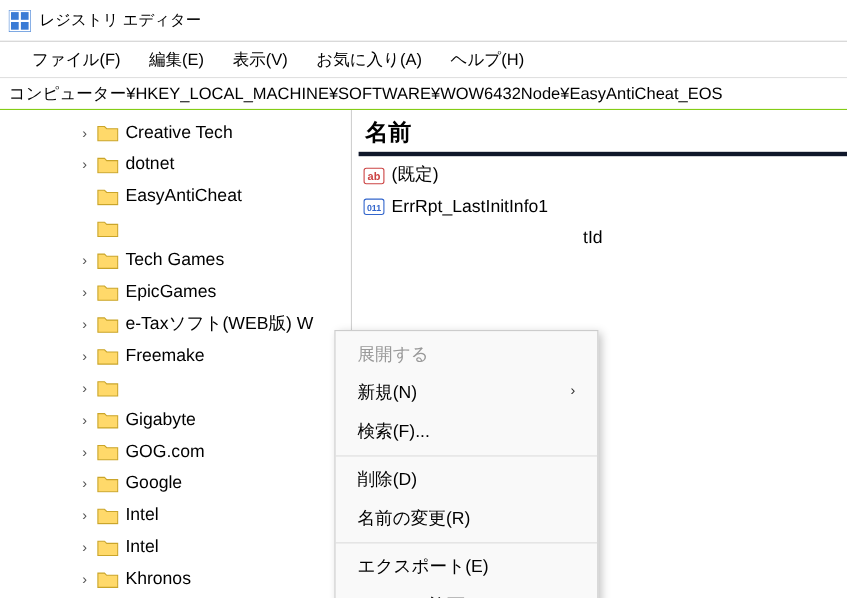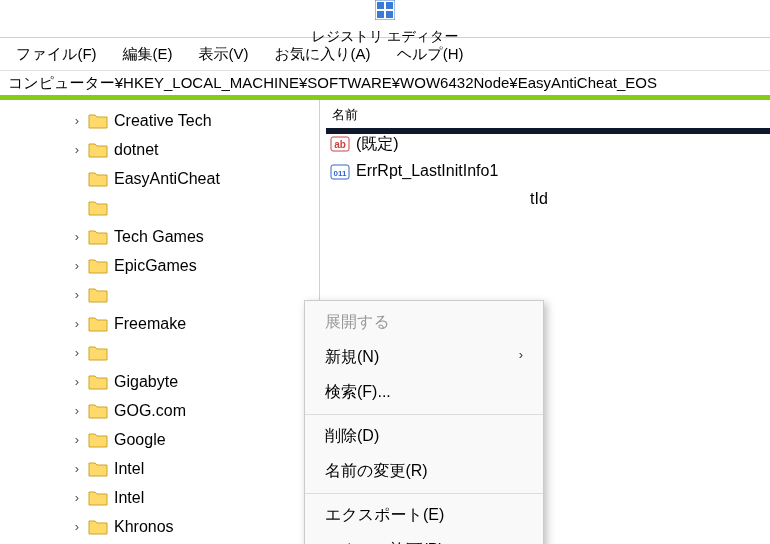--- a/index.html
+++ b/index.html
@@ -1,38 +1,38 @@
 <!DOCTYPE html>
 <html><head>
 <meta charset="utf-8">
 <style>
   * { margin: 0; padding: 0; box-sizing: border-box; font-family: "Yu Gothic UI", "Meiryo UI", sans-serif; }
   body { width: 770px; height: 544px; background: #fff; overflow: hidden; position: relative; }
 
-  .title-bar { height: 38px; display: flex; align-items: center; padding: 0 8px; gap: 8px; border-bottom: 1px solid #d0d0d0; flex-direction: column; }
+  .title-bar { height: 38px; display: flex; align-items: center; padding: 0 8px; gap: 8px; border-bottom: 1px solid #d0d0d0; }
   .title-bar .app-icon { width: 20px; height: 20px; }
   .title-text { font-size: 14px; color: #000; }
 
-  .menu-bar { height: 32px; display: flex; align-items: center; padding: 0 6px; gap: 6px; font-size: 15px; }
+  .menu-bar { height: 32px; display: flex; align-items: center; padding: 0 19px; gap: 6px; font-size: 15px; }
   .menu-bar .menu-item { padding: 4px 10px; cursor: default; }
 
-  .path-bar { height: 30px; display: flex; align-items: center; padding: 0 8px; border-top: 1px solid #e0e0e0; border-bottom: 5px solid #84cc16; font-size: 15px; white-space: nowrap; overflow: hidden; }
+  .path-bar { height: 30px; display: flex; align-items: center; padding: 0 8px; border-top: 1px solid #e0e0e0; border-bottom: 1px solid #84cc16; font-size: 15px; white-space: nowrap; overflow: hidden; }
 
   .content { display: flex; height: calc(544px - 100px); position: relative; }
 
   .tree { width: 320px; border-right: 1px solid #d0d0d0; overflow: hidden; padding-top: 6px; }
   .tree-item { display: flex; align-items: center; height: 29px; font-size: 16px; padding-left: 70px; gap: 4px; white-space: nowrap; }
   .tree-item .expander { width: 14px; height: 14px; display:flex; align-items:center; justify-content:center; color:#555; font-size: 13px; }
   .tree-item.selected .label { background: #cde8ff; outline: 1px solid #209cf4; padding: 1px 2px; }
   .tree-item .label { padding: 1px 2px; }
   .folder { width: 20px; height: 16px; flex: none; }
 
   .values { flex: 1; padding: 2px 0 0 6px; }
-  .values-header { font-size: 13px; padding: 4px 6px; border-bottom: 6px solid #0f172a; }
-  .value-row { display: flex; align-items: flex-start; height: 28px; font-size: 16px; gap: 6px; padding-left: 4px; }
+  .values-header { font-size: 21px; padding: 4px 6px; border-bottom: 4px solid #0f172a; font-weight: bold; }
+  .value-row { display: flex; align-items: flex-end; height: 28px; font-size: 16px; gap: 6px; padding-left: 4px; }
   .value-icon { width: 20px; height: 20px; flex:none; }
 
   .context-menu { position: absolute; left: 304px; top: 200px; width: 240px; background: #f9f9f9; border: 1px solid #ccc; box-shadow: 3px 3px 8px rgba(0,0,0,0.25); padding: 4px 0; font-size: 16px; z-index: 10; }
   .context-menu .mi { padding: 7px 20px; display: flex; justify-content: space-between; color: #000; }
   .context-menu .mi.disabled { color: #999; }
   .context-menu .sep { height: 1px; background: #ddd; margin: 4px 0; }
   .chev { font-size: 13px; color: #333; }
 </style>
 </head>
 <body>
@@ -104,20 +104,21 @@
         <span class="folder"><svg viewBox="0 0 20 16">
             <path d="M1 2 h6 l2 2 h10 v11 h-18 z" fill="#ffd96a" stroke="#caa52a"></path>
           </svg></span>
         <span class="label">EpicGames</span>
       </div>
       <div class="tree-item">
         <span class="expander">›</span>
         <span class="folder"><svg viewBox="0 0 20 16">
             <path d="M1 2 h6 l2 2 h10 v11 h-18 z" fill="#ffd96a" stroke="#caa52a"></path>
           </svg></span>
+        <span class="label">e-Taxソフト(WEB版) W</span>
       </div>
       <div class="tree-item">
         <span class="expander">›</span>
         <span class="folder"><svg viewBox="0 0 20 16">
             <path d="M1 2 h6 l2 2 h10 v11 h-18 z" fill="#ffd96a" stroke="#caa52a"></path>
           </svg></span>
         <span class="label">Freemake</span>
       </div>
       <div class="tree-item">
         <span class="expander">›</span>

